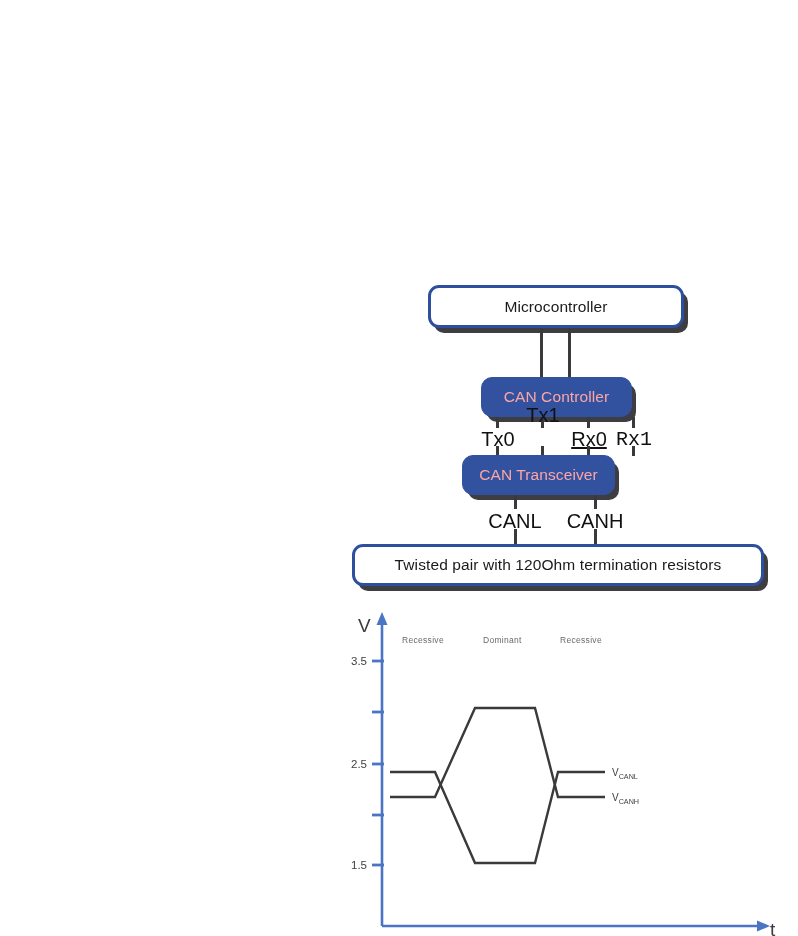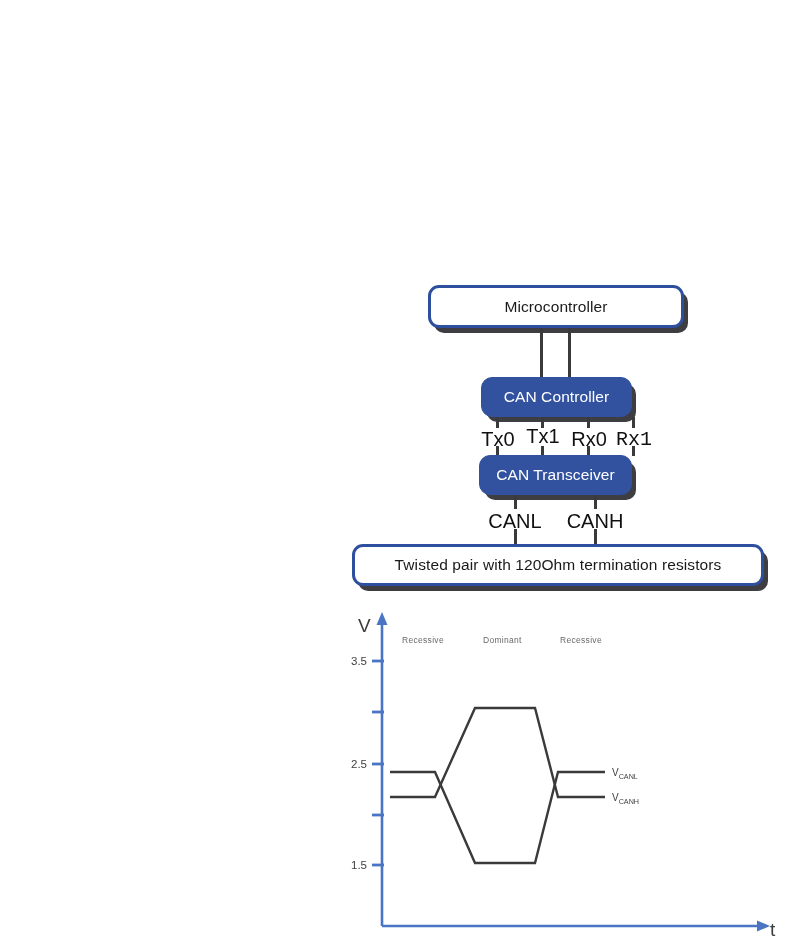--- a/index.html
+++ b/index.html
@@ -40,21 +40,21 @@
 
   .block.outline {
     background: #ffffff;
     border: 3px solid #2e4f9e;
     color: #1a1a1a;
     box-shadow: 5px 6px 0 -1px #3d3d42;
   }
   .block.filled {
     background: #32529f;
     border: 1px solid #32529f;
-    color: #ffffff;
+    color: #fca5a5;
     box-shadow: 5px 6px 0 -1px #3d3d42;
   }
 
   
   .wire {
     position: absolute;
     background: #3a3a3a;
     width: 2.5px;
   }
 
@@ -117,30 +117,30 @@
   <div class="block filled" style="left:481px; top:377px; width:151px; height:40px;">
     <span class="blk-label">CAN Controller</span>
   </div>
 
   <div class="wire" style="left:496px; top:417px; height:11px;"></div>
   <div class="wire" style="left:541px; top:417px; height:11px;"></div>
   <div class="wire" style="left:587px; top:417px; height:11px;"></div>
   <div class="wire" style="left:632px; top:417px; height:11px;"></div>
 
   <div class="pinlabel" style="left:498px; top:428px;">Tx0</div>
-  <div class="pinlabel" style="left:543px; top:425px;">Tx1</div>
-  <div class="pinlabel" style="left:589px; top:428px;">Rx0</div>
+  <div class="pinlabel" style="left:543px; top:404px;">Tx1</div>
+  <div class="pinlabel" style="left:589px; top:428px;text-decoration:underline;">Rx0</div>
   <div class="pinlabel" style="left:634px; top:428px;font-family:Liberation Mono, monospace;">Rx1</div>
 
   <div class="wire" style="left:496px; top:446px; height:10px;"></div>
   <div class="wire" style="left:541px; top:446px; height:10px;"></div>
   <div class="wire" style="left:587px; top:446px; height:10px;"></div>
   <div class="wire" style="left:632px; top:446px; height:10px;"></div>
 
-  <div class="block filled" style="left:479px; top:455px; width:153px; height:40px;">
+  <div class="block filled" style="left:462px; top:455px; width:153px; height:40px;">
     <span class="blk-label">CAN Transceiver</span>
   </div>
 
   <div class="wire" style="left:514px; top:495px; height:14px;"></div>
   <div class="wire" style="left:594px; top:495px; height:14px;"></div>
 
   <div class="pinlabel" style="left:515px; top:510px;">CANL</div>
   <div class="pinlabel" style="left:595px; top:510px;">CANH</div>
 
   <div class="wire" style="left:514px; top:529px; height:16px;"></div>

